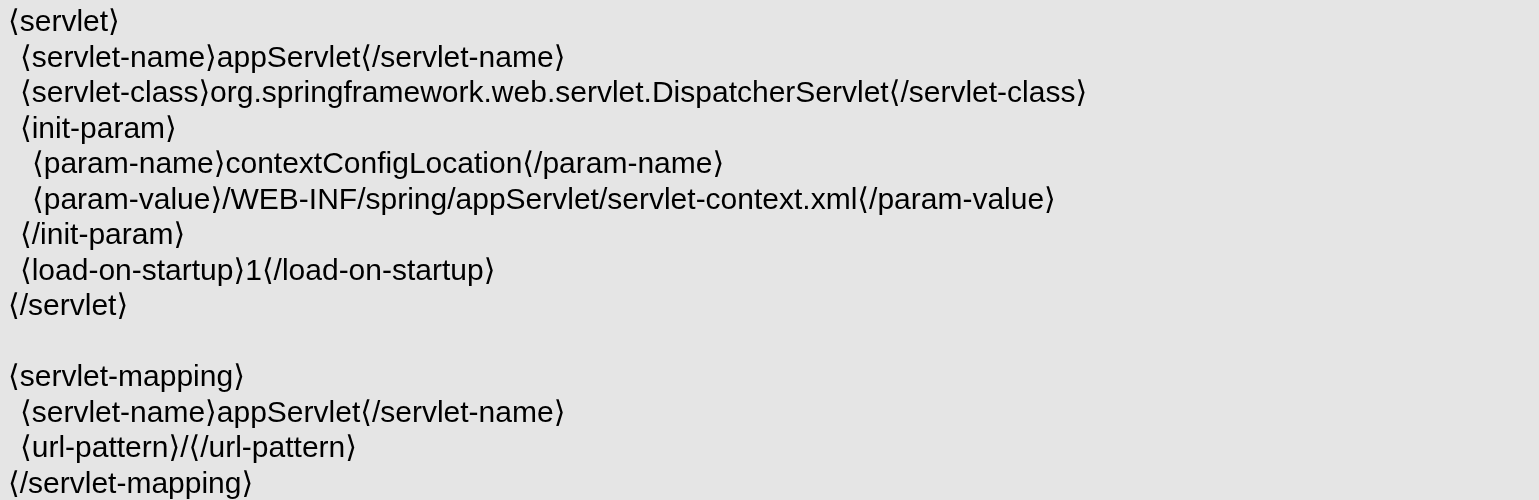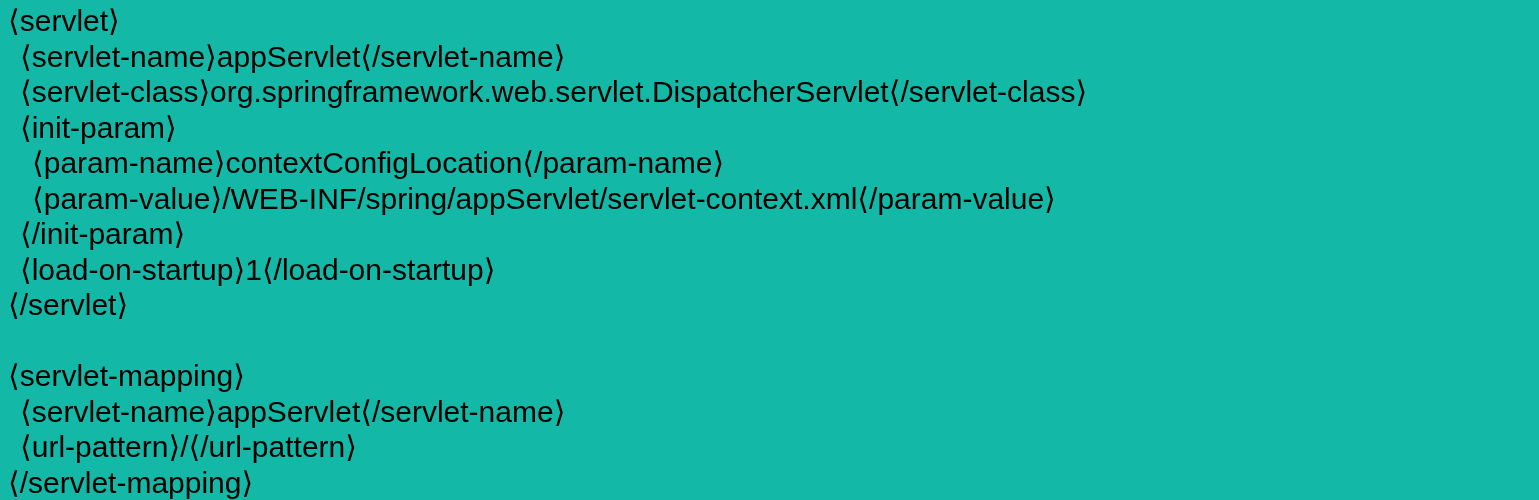--- a/index.html
+++ b/index.html
@@ -4,21 +4,21 @@
 <style>
   html, body {
     margin: 0;
     padding: 0;
     background: #ffffff;
   }
   .page {
     position: relative;
     width: 1539px;
     height: 500px;
-    background: #14b8a6;
+    background: #e5e5e5;
     overflow: hidden;
   }
   .code {
     margin: 0;
     padding: 3px 0 0 8px;
     font-family: "Liberation Sans", "DejaVu Sans", sans-serif;
     font-size: 30px;
     line-height: 35.5px;
     color: #000000;
     white-space: pre;

